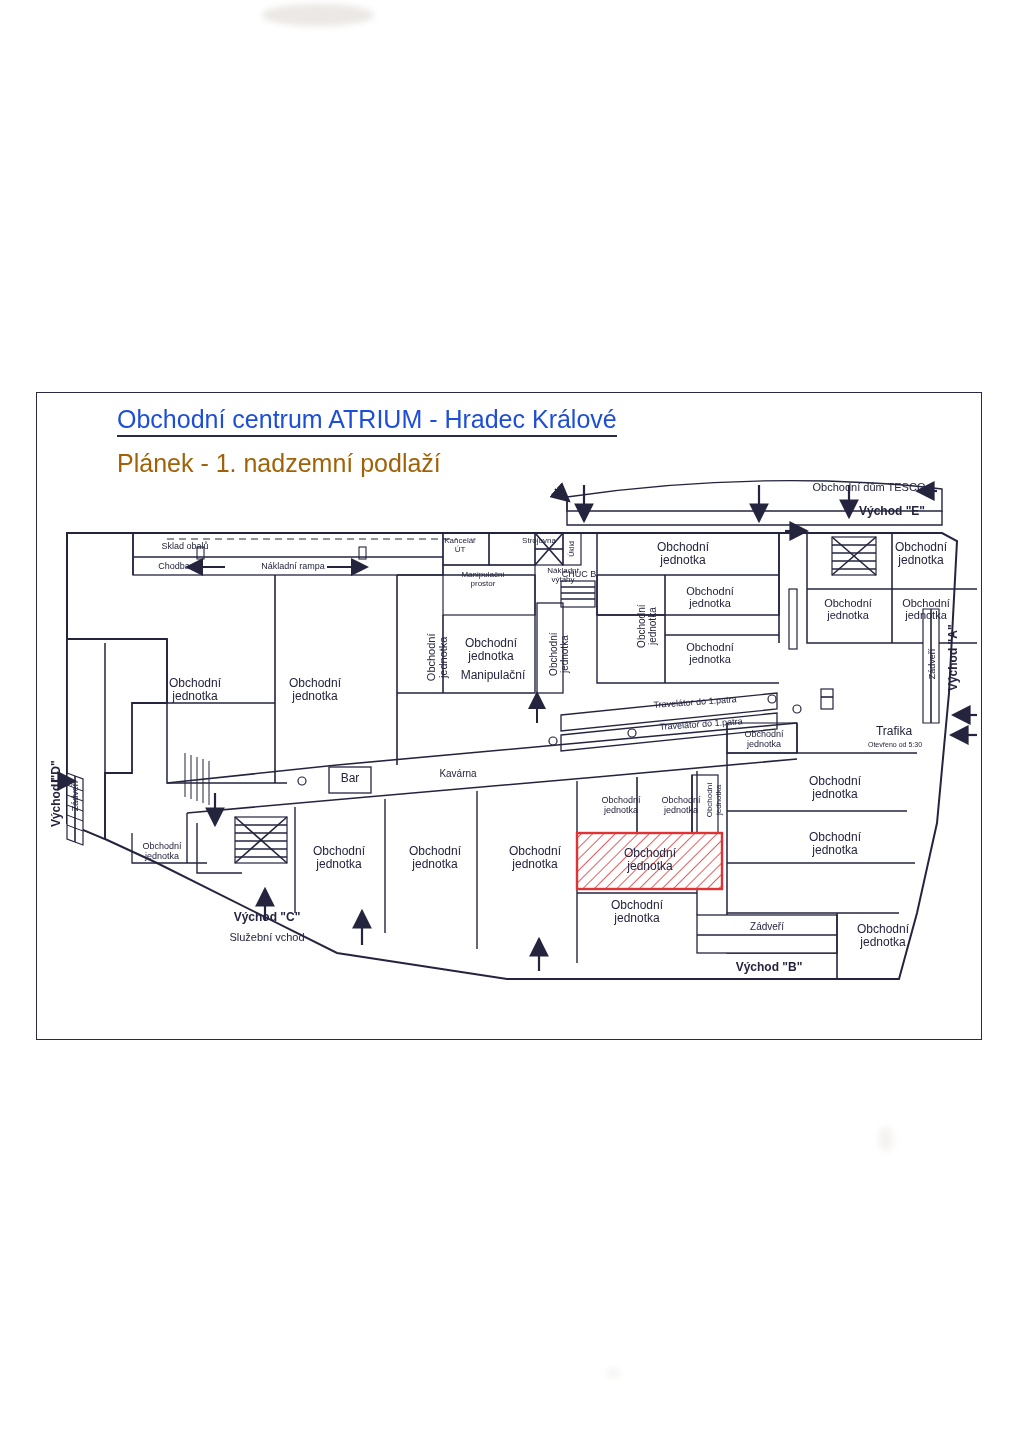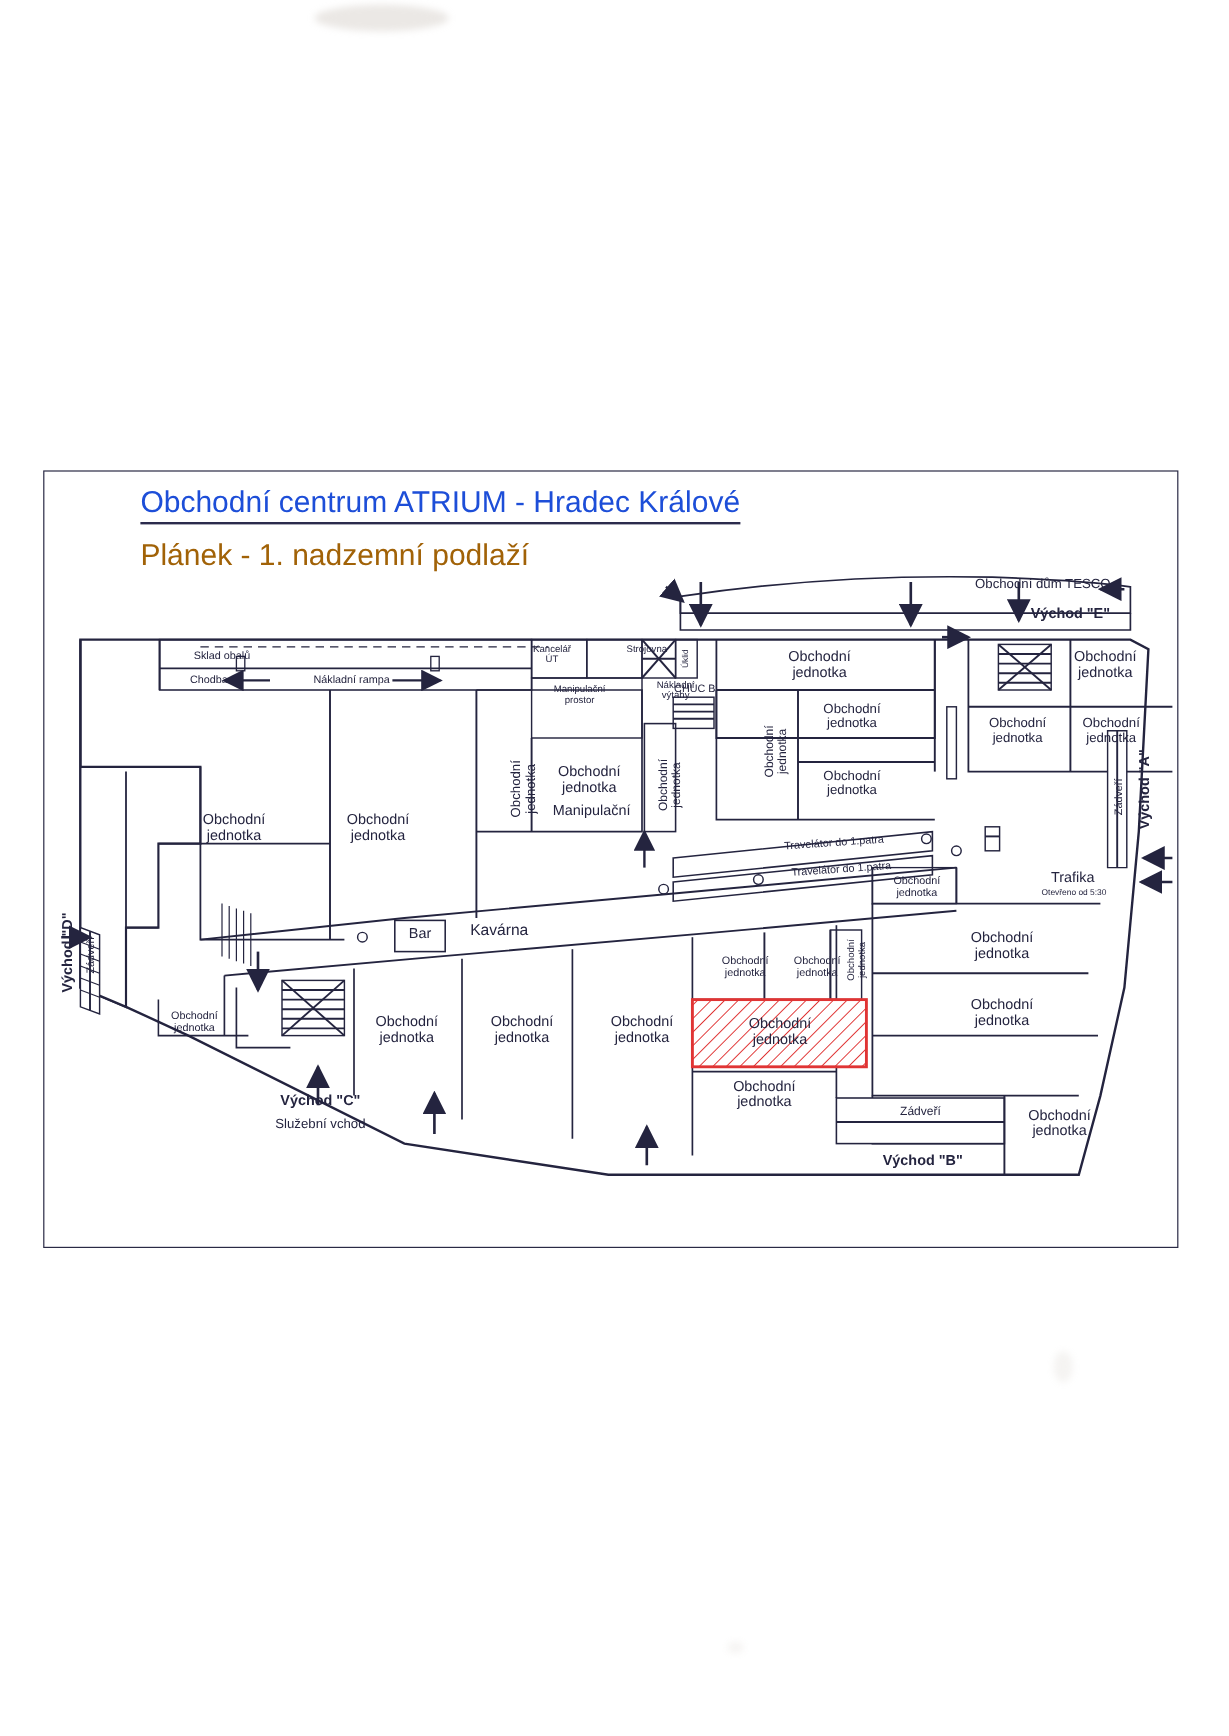--- a/index.html
+++ b/index.html
@@ -62,21 +62,21 @@
     color: #24243f;
     line-height: 1.12;
     text-align: center;
     white-space: pre-line;
     pointer-events: none;
   }
   .lbl.sz9  { font-size: 9px; }
   .lbl.sz10 { font-size: 10px; }
   .lbl.sz11 { font-size: 11px; }
   .lbl.sz12 { font-size: 12px; }
-  .lbl.sz13 { font-size: 13px; }
+  .lbl.sz13 { font-size: 10px; margin-left: 42px; }
   .lbl.sz7  { font-size: 7px; }
   .lbl.sz8  { font-size: 8px; }
   .lbl.bold { font-weight: bold; }
   .lbl.rot  { transform-origin: 50% 50%; }
   .vert90   { transform: rotate(-90deg); }
   .rot-slight { transform: rotate(-4deg); }
 </style>
 </head>
 <body>
 

